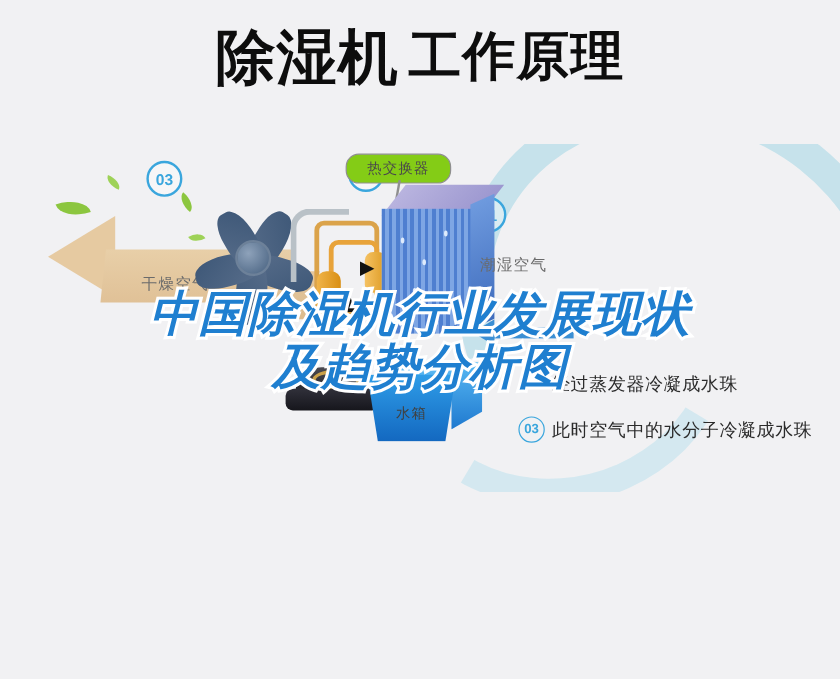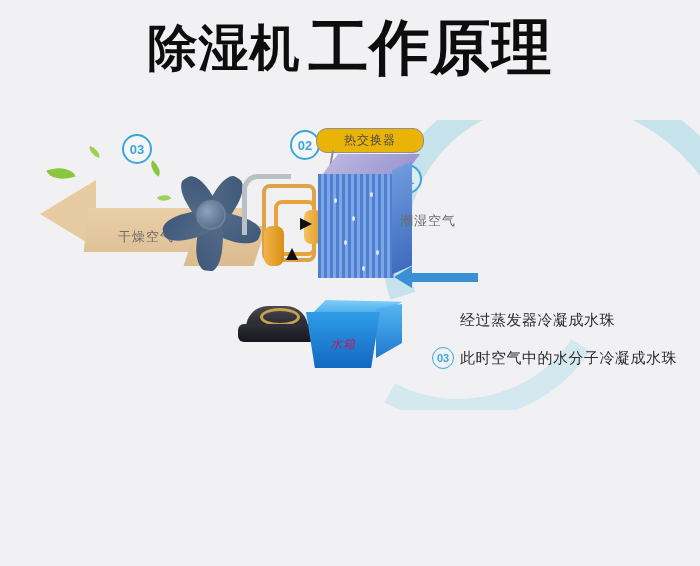--- a/index.html
+++ b/index.html
@@ -20,21 +20,21 @@
   .header .t1,.header .t2{
     display:inline-block;
     font-weight:bold;
     font-size:52px;
     line-height:60px;
     color:#0d0d0d;
     letter-spacing:1px;
     vertical-align:middle;
   }
   .header .t1{font-size:50px;}
-  .header .t2{font-size:60px;margin-left:8px;}
+  .header .t2{font-size:44px;margin-left:8px;}
 
   
   .illus{
     position:absolute;left:0;top:120px;width:700px;height:290px;
     overflow:hidden;
   }
 
   
   .swoosh{
     position:absolute;right:-60px;top:-40px;
@@ -95,23 +95,23 @@
     color:#3aa6dd;font-size:13px;font-weight:bold;
     display:flex;align-items:center;justify-content:center;
     background:rgba(255,255,255,.35);
   }
   .num.n03{left:122px;top:14px;}
   .num.n02{left:276px;top:10px;margin-left:14px;}
   .num.n01{left:392px;top:44px;}
 
   
   .callout{
-    position:absolute;left:316px;top:8px;
-    padding:3px 27px;border:1.5px solid #8f8f8f;border-radius:11px;
-    background:#eab308;font-size:12px;color:#4a4a4a;letter-spacing:1px;
+    position:absolute;left:288px;top:8px;
+    padding:3px 17px;border:1.5px solid #8f8f8f;border-radius:11px;
+    background:#84cc16;font-size:12px;color:#4a4a4a;letter-spacing:1px;
   }
   .callout-stem{
     position:absolute;left:330px;top:30px;width:1.5px;height:24px;background:#8f8f8f;
     transform:rotate(10deg);
   }
   .callout-stem:after{
     content:"";position:absolute;left:-3px;top:22px;
     border-left:4px solid transparent;border-right:4px solid transparent;
     border-top:7px solid #8f8f8f;
   }
@@ -180,21 +180,21 @@
   .tank{position:absolute;left:300px;top:178px;width:104px;height:76px;}
   .tank .tfront{position:absolute;left:6px;top:14px;width:74px;height:56px;
     background:linear-gradient(180deg,#2f9de8,#1368c0);
     clip-path:polygon(0 0,100% 0,88% 100%,12% 100%);}
   .tank .tside{position:absolute;left:76px;top:6px;width:26px;height:54px;
     background:linear-gradient(180deg,#55b6f2,#1f79cf);
     clip-path:polygon(0 8%,100% 0,100% 72%,0 100%);}
   .tank .ttop{position:absolute;left:4px;top:2px;width:98px;height:18px;
     background:linear-gradient(180deg,#7fcdf8,#3ba3ea);
     clip-path:polygon(4% 100%,78% 100%,100% 10%,22% 0);}
-  .tank-label{position:absolute;left:330px;top:216px;font-size:12px;color:#be185d;letter-spacing:1px;font-style:italic;}
+  .tank-label{position:absolute;left:330px;top:216px;font-size:12px;color:#404040;letter-spacing:1px;}
 
   
   .bullets{position:absolute;left:432px;top:309px;width:268px;text-align:right;}
   .brow{display:flex;align-items:center;margin-bottom:16px;}
   .bnum{
     flex:0 0 auto;width:20px;height:20px;border-radius:50%;
     border:1.5px solid #3aa6dd;color:#3aa6dd;
     font-size:11px;font-weight:bold;
     display:flex;align-items:center;justify-content:center;margin-right:6px;
   }
@@ -313,17 +313,21 @@
     <div class="brow hidden-left">
       <div class="bnum part-hidden">02</div>
       <div class="btxt">经过蒸发器冷凝成水珠</div>
     </div>
     <div class="brow">
       <div class="bnum">03</div>
       <div class="btxt">此时空气中的水分子冷凝成水珠</div>
     </div>
   </div>
 
+  <div class="overlay">
+    <div class="line">中国除湿机行业发展现状</div>
+    <div class="line">及趋势分析图</div>
+  </div>
 
   <div class="copy">
   </div>
 
 </div>
 
 </body></html>

